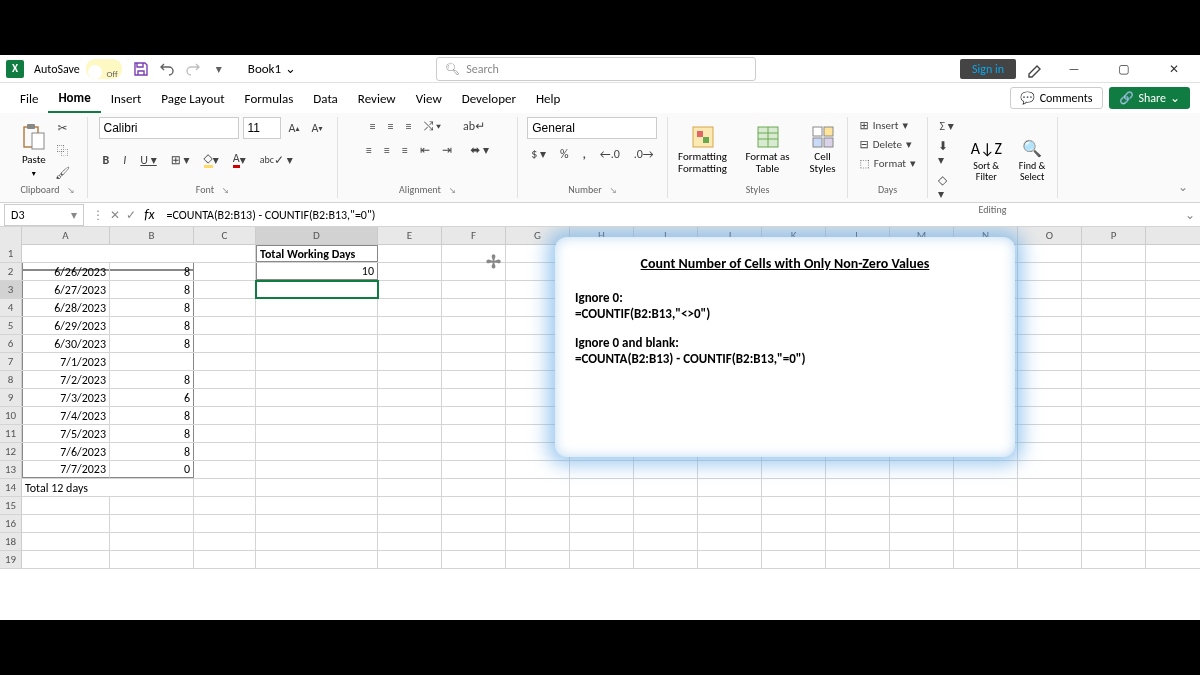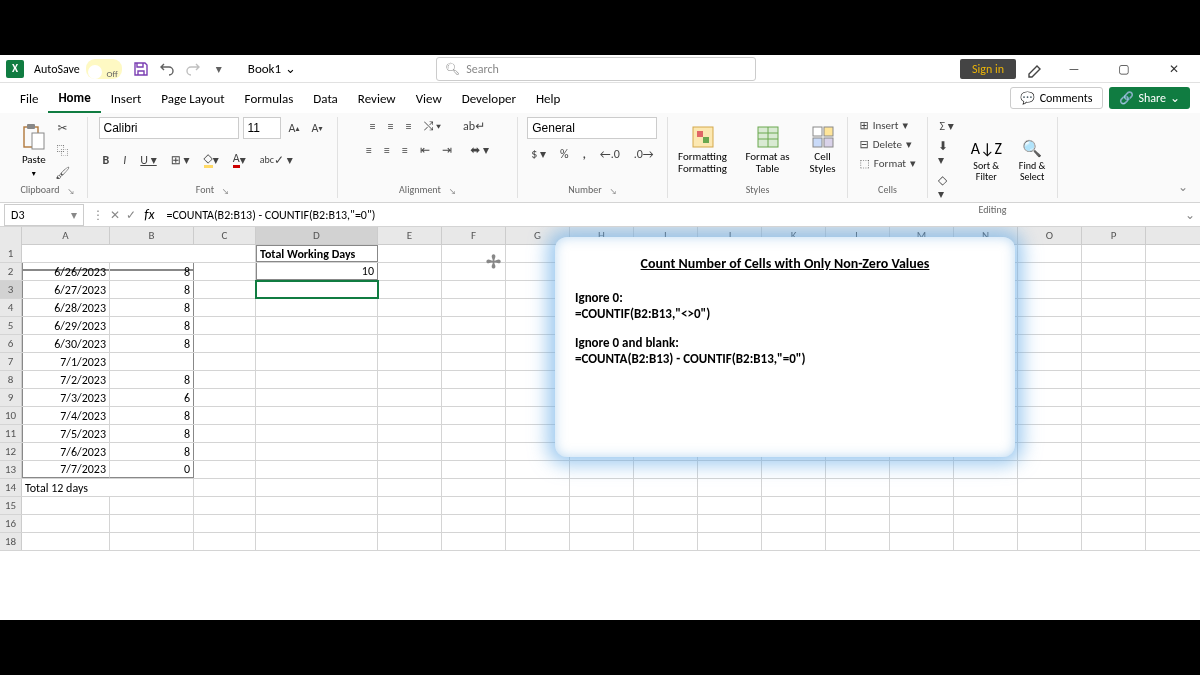--- a/index.html
+++ b/index.html
@@ -9,35 +9,35 @@
 .app-icon { width: 18px; height: 18px; background: #107c41; color: #fff; display: flex; align-items: center; justify-content: center; font-weight: bold; font-size: 11px; border-radius: 2px; margin-right: 10px; }
 .autosave { display: flex; align-items: center; gap: 6px; font-size: 12px; margin-right: 10px; }
 .toggle { width: 36px; height: 20px; background: #fef9c3; border-radius: 9px; position: relative; display: flex; align-items: flex-end; }
 .toggle-knob { width: 14px; height: 14px; background: #fff; border-radius: 50%; margin-left: 2px; }
 .toggle-text { position: absolute; right: 4px; font-size: 9px; color: #666; }
 .qat { display: flex; align-items: center; gap: 8px; margin-right: 20px; }
 .qat-btn { width: 18px; height: 18px; display: flex; align-items: center; justify-content: center; color: #616161; cursor: pointer; }
 .book-name { display: flex; align-items: center; gap: 4px; font-size: 13px; }
 .search-box { margin-left: 140px; width: 320px; height: 24px; border: 1px solid #ccc; border-radius: 3px; display: flex; align-items: center; padding: 0 8px; color: #888; gap: 6px; }
 .title-right { margin-left: auto; display: flex; align-items: center; gap: 10px; }
-.signin { background: #444; color: #eab308; padding: 3px 12px; font-size: 12px; border-radius: 2px; }
+.signin { background: #444; color: #0ea5e9; padding: 3px 12px; font-size: 12px; border-radius: 2px; }
 .win-btn { width: 40px; height: 28px; display: flex; align-items: center; justify-content: center; color: #333; cursor: pointer; }
 
 .tabs { display: flex; align-items: center; height: 30px; padding: 0 10px; gap: 0; }
 .tab { padding: 6px 10px; font-size: 13px; cursor: pointer; }
 .tab.active { border-bottom: 2px solid #107c41; font-weight: 600; }
 .tabs-right { margin-left: auto; display: flex; gap: 6px; }
 .comments-btn { border: 1px solid #ccc; padding: 3px 10px; border-radius: 3px; display: flex; align-items: center; gap: 4px; font-size: 12px; }
 .share-btn { background: #107c41; color: #fff; padding: 3px 10px; border-radius: 3px; display: flex; align-items: center; gap: 4px; font-size: 12px; }
 
 .ribbon { height: 90px; border-bottom: 1px solid #d4d4d4; display: flex; padding: 4px 8px; background: #fafafa; }
 .ribbon-group { display: flex; flex-direction: column; align-items: center; border-right: 1px solid #e1e1e1; padding: 0 6px; }
 .ribbon-group:last-child { border-right: none; }
 .group-content { flex: 1; display: flex; align-items: center; gap: 4px; }
-.group-label { font-size: 10px; color: #666; padding-bottom: 2px; display: flex; align-items: flex-end; gap: 8px; }
+.group-label { font-size: 10px; color: #666; padding-bottom: 2px; display: flex; align-items: center; gap: 8px; }
 .dialog-launcher { font-size: 8px; color: #888; }
 .rbtn { padding: 2px 4px; display: flex; align-items: center; justify-content: center; cursor: pointer; color: #444; }
 .rbtn-stack { display: flex; flex-direction: column; align-items: center; gap: 2px; font-size: 11px; }
 .font-select { width: 140px; height: 22px; border: 1px solid #ccc; font-size: 12px; padding: 0 4px; }
 .size-select { width: 38px; height: 22px; border: 1px solid #ccc; font-size: 12px; padding: 0 4px; }
 .num-select { width: 130px; height: 22px; border: 1px solid #ccc; font-size: 12px; padding: 0 4px; }
 .bold { font-weight: bold; }
 .italic { font-style: italic; }
 .underline { text-decoration: underline; }
 
@@ -269,21 +269,21 @@
         </div>
     </div>
 
     <div class="ribbon-group" style="width:80px">
       <div class="group-content" style="flex-direction:column;gap:2px;align-items:stretch;font-size:11px">
         <div class="rbtn" style="justify-content:flex-start;gap:4px">⊞ <span>Insert</span> ▾</div>
         <div class="rbtn" style="justify-content:flex-start;gap:4px">⊟ <span>Delete</span> ▾</div>
         <div class="rbtn" style="justify-content:flex-start;gap:4px">⬚ <span>Format</span> ▾</div>
       </div>
       <div class="group-label">
-          <span>Cells</span>
+          <span>Days</span>
         </div>
     </div>
 
     <div class="ribbon-group" style="width:130px">
       <div class="group-content" style="gap:8px">
         <div style="display:flex;flex-direction:column;gap:2px">
           <span class="rbtn">Σ ▾</span>
           <span class="rbtn">⬇ ▾</span>
           <span class="rbtn">◇ ▾</span>
         </div>
@@ -654,20 +654,39 @@
           <div class="cell col-std"></div>
           <div class="cell col-std"></div>
           <div class="cell col-std"></div>
           <div class="cell col-std"></div>
           <div class="cell col-std"></div>
           <div class="cell col-std"></div>
           <div class="cell col-std"></div>
           <div class="cell col-std"></div>
           <div class="cell col-std"></div>
         </div>
+        <div class="row">
+          <div class="row-header">19</div>
+          <div class="cell col-A"></div>
+          <div class="cell col-B"></div>
+          <div class="cell col-C"></div>
+          <div class="cell col-D"></div>
+          <div class="cell col-std"></div>
+          <div class="cell col-std"></div>
+          <div class="cell col-std"></div>
+          <div class="cell col-std"></div>
+          <div class="cell col-std"></div>
+          <div class="cell col-std"></div>
+          <div class="cell col-std"></div>
+          <div class="cell col-std"></div>
+          <div class="cell col-std"></div>
+          <div class="cell col-std"></div>
+          <div class="cell col-std"></div>
+          <div class="cell col-std"></div>
+        </div>
       </div>
 
     <div class="cursor-plus">✢</div>
 
     <div class="callout">
       <div class="callout-title">Count Number of Cells with Only Non-Zero Values</div>
       <div class="callout-block">
         <div>Ignore 0:</div>
         <div>=COUNTIF(B2:B13,"&lt;&gt;0")</div>
       </div>

